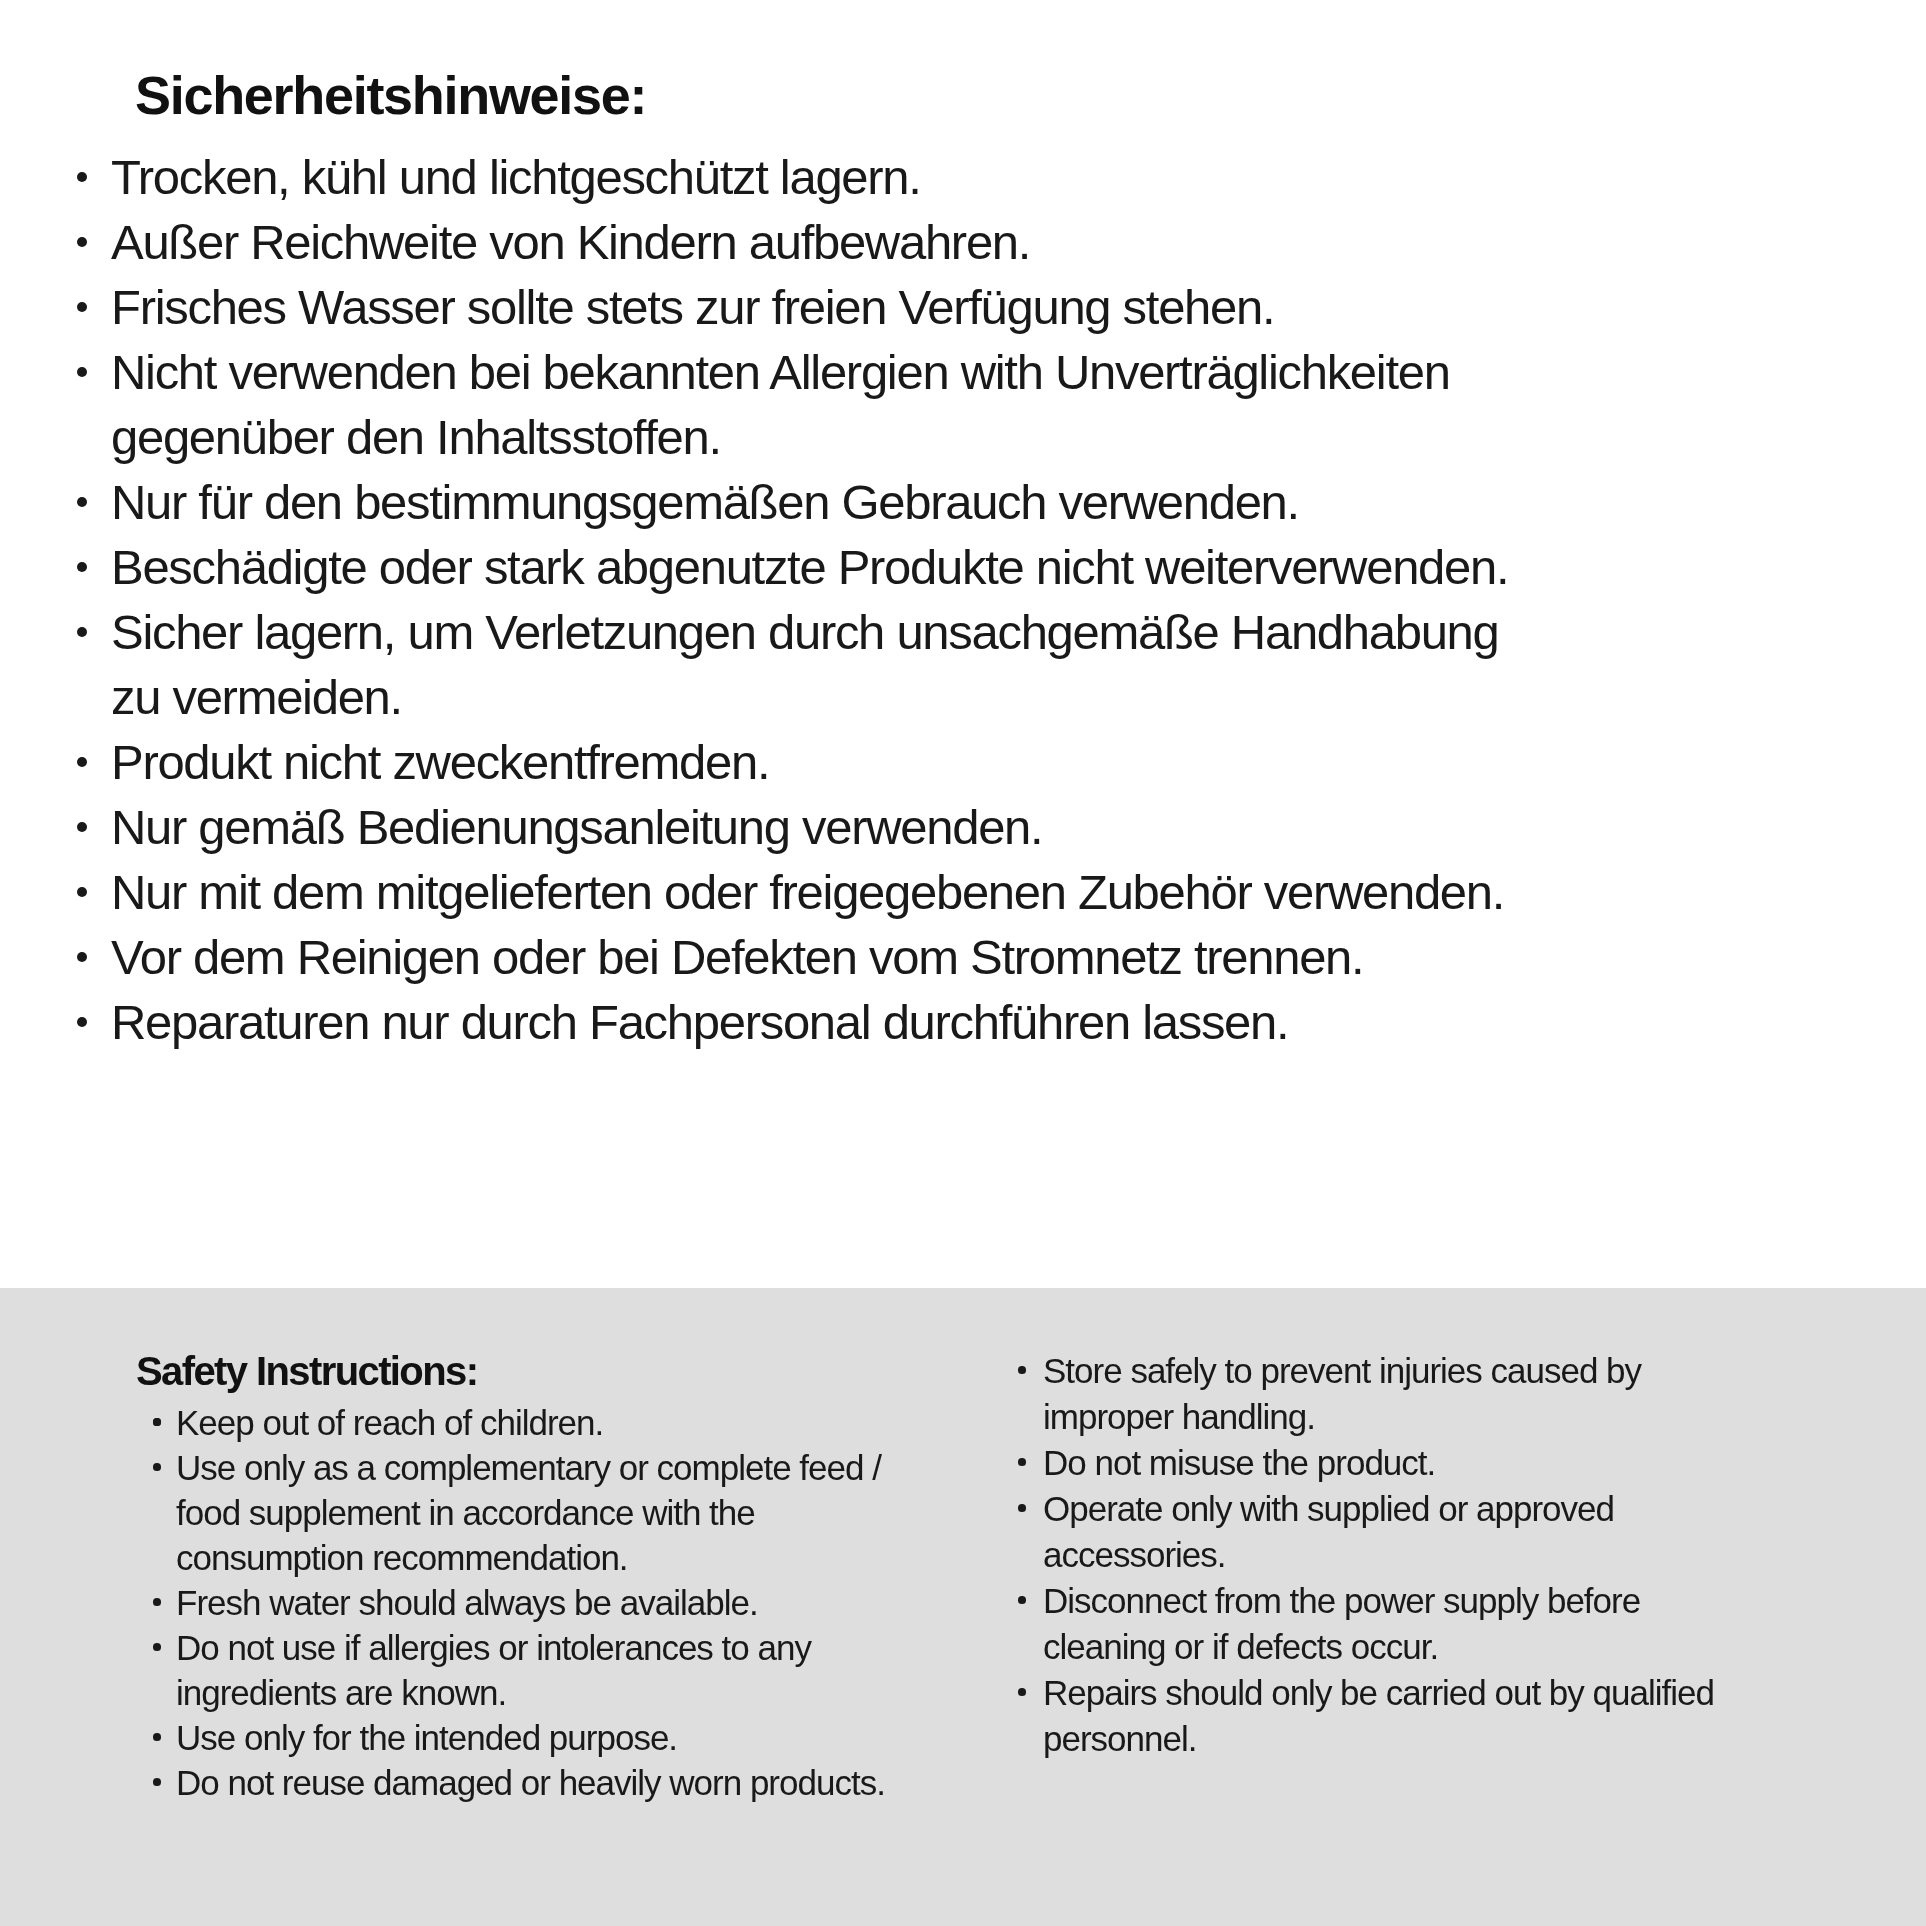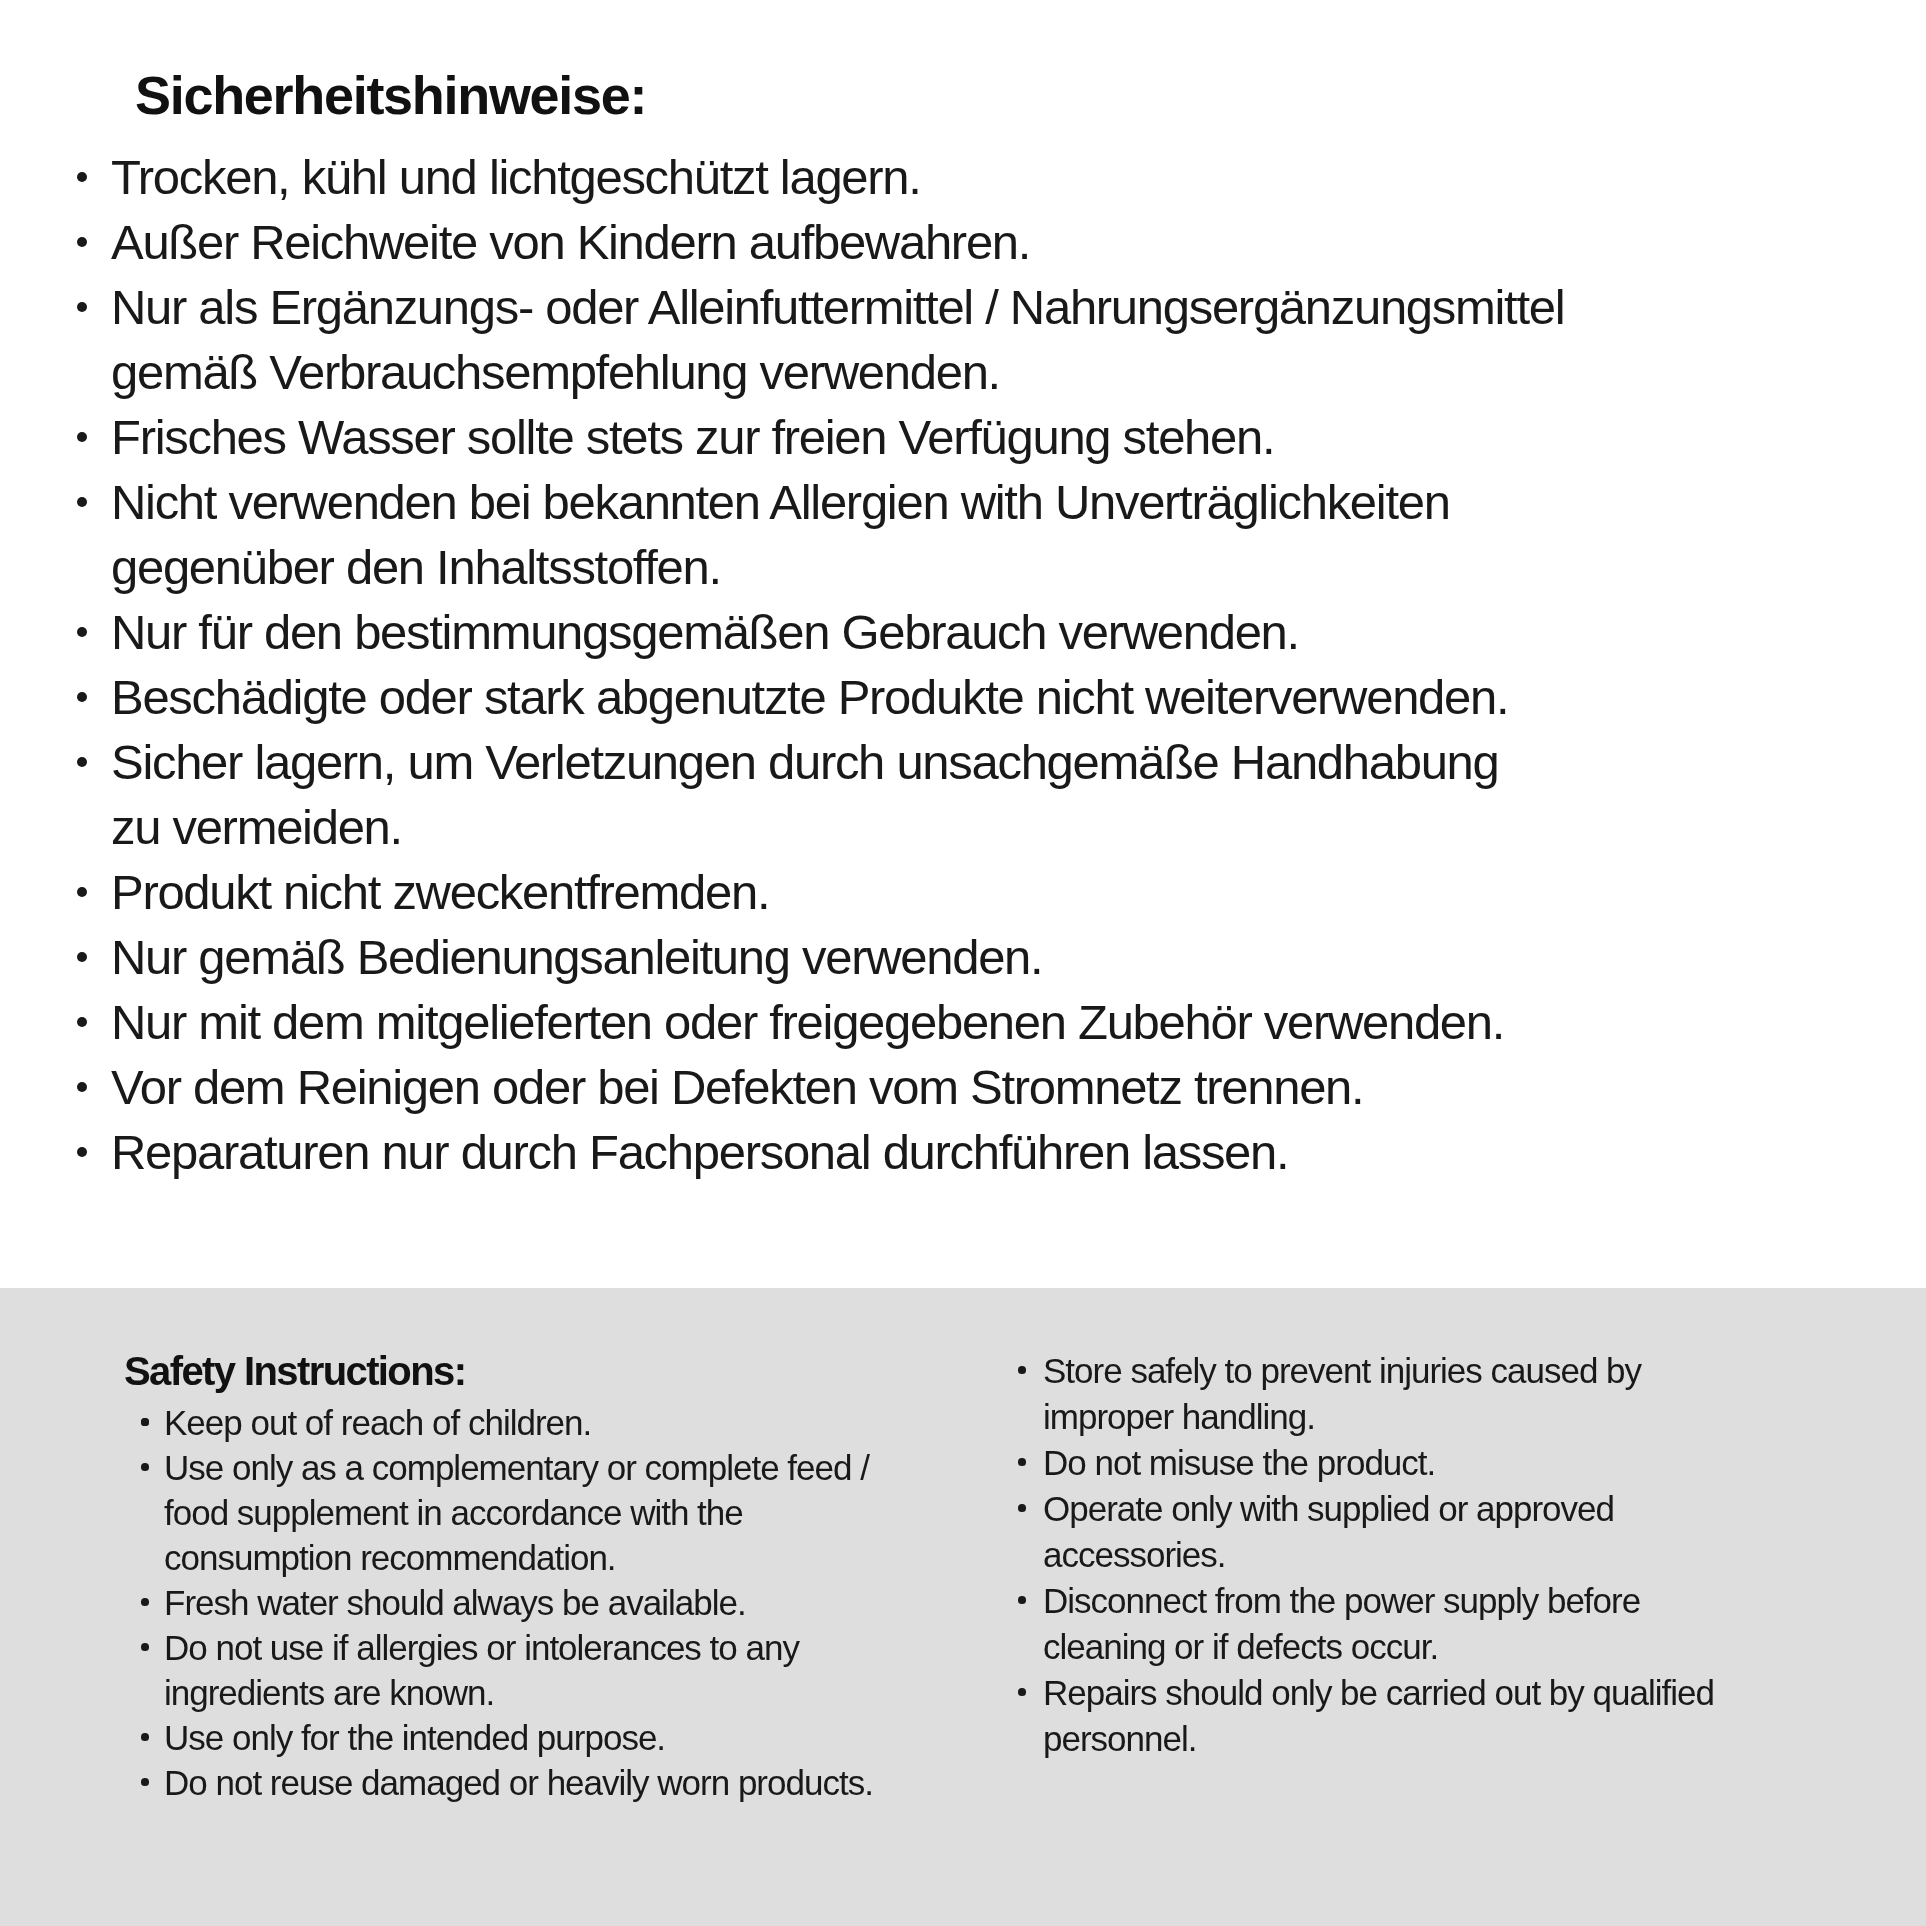--- a/index.html
+++ b/index.html
@@ -52,21 +52,21 @@
   .txt { white-space: pre; }
 
   
   .section-en {
     position: relative;
     height: 638px;
     background: #dedede;
   }
   .en-left {
     position: absolute;
-    left: 124px;
+    left: 136px;
     top: 63px;
     width: 886px;
   }
   .en-right {
     position: absolute;
     left: 1022px;
     top: 60px;
     width: 899px;
   }
   .en-title {
@@ -100,22 +100,20 @@
 </head>
 <body>
 
 <div class="page">
 
   <section class="section-de">
     <h1 class="de-title">Sicherheitshinweise:</h1>
     <ul class="bullet-list">
         <li><span class="dot"></span><span class="txt">Trocken, kühl und lichtgeschützt lagern.</span></li>
         <li><span class="dot"></span><span class="txt">Außer Reichweite von Kindern aufbewahren.</span></li>
-        <li><span class="dot"></span><span class="txt">Nur als Ergänzungs- oder Alleinfuttermittel / Nahrungsergänzungsmittel
-gemäß Verbrauchsempfehlung verwenden.</span></li>
         <li><span class="dot"></span><span class="txt">Frisches Wasser sollte stets zur freien Verfügung stehen.</span></li>
         <li><span class="dot"></span><span class="txt">Nicht verwenden bei bekannten Allergien with Unverträglichkeiten
 gegenüber den Inhaltsstoffen.</span></li>
         <li><span class="dot"></span><span class="txt">Nur für den bestimmungsgemäßen Gebrauch verwenden.</span></li>
         <li><span class="dot"></span><span class="txt">Beschädigte oder stark abgenutzte Produkte nicht weiterverwenden.</span></li>
         <li><span class="dot"></span><span class="txt">Sicher lagern, um Verletzungen durch unsachgemäße Handhabung
 zu vermeiden.</span></li>
         <li><span class="dot"></span><span class="txt">Produkt nicht zweckentfremden.</span></li>
         <li><span class="dot"></span><span class="txt">Nur gemäß Bedienungsanleitung verwenden.</span></li>
         <li><span class="dot"></span><span class="txt">Nur mit dem mitgelieferten oder freigegebenen Zubehör verwenden.</span></li>

